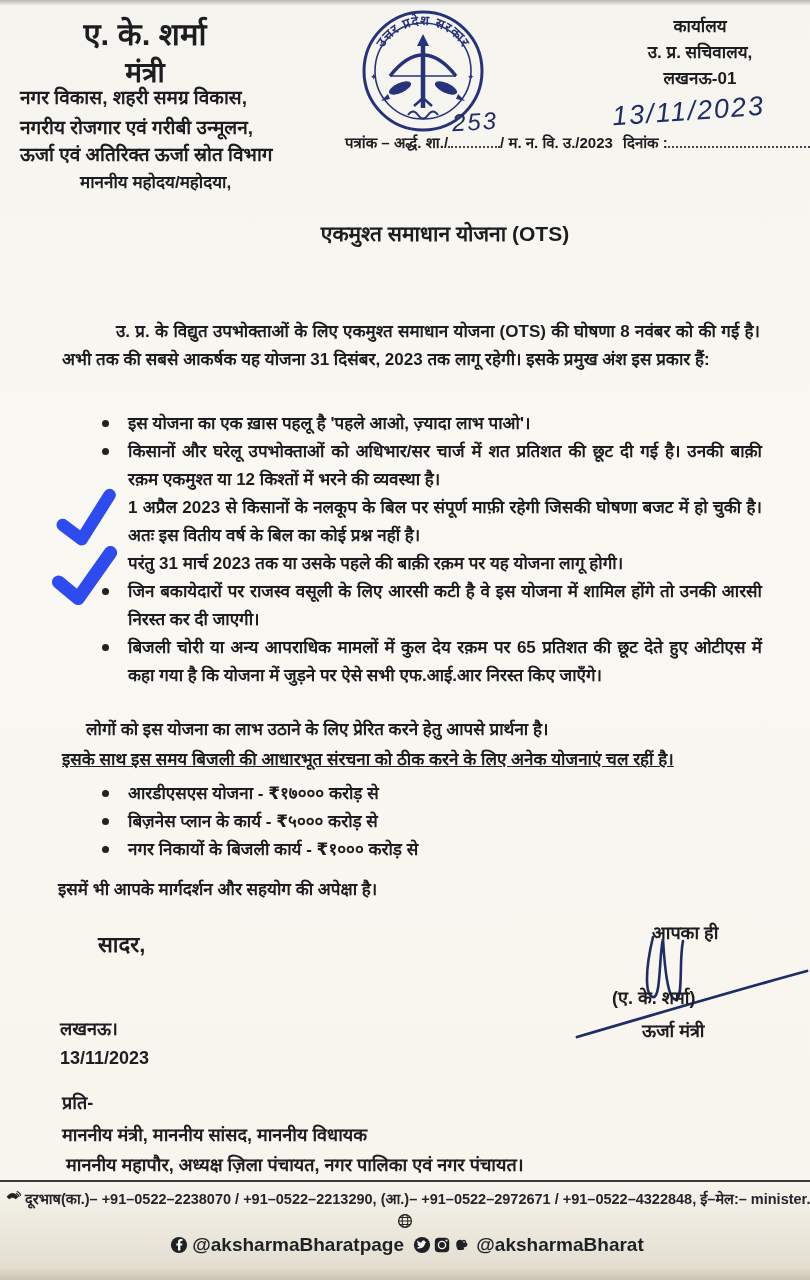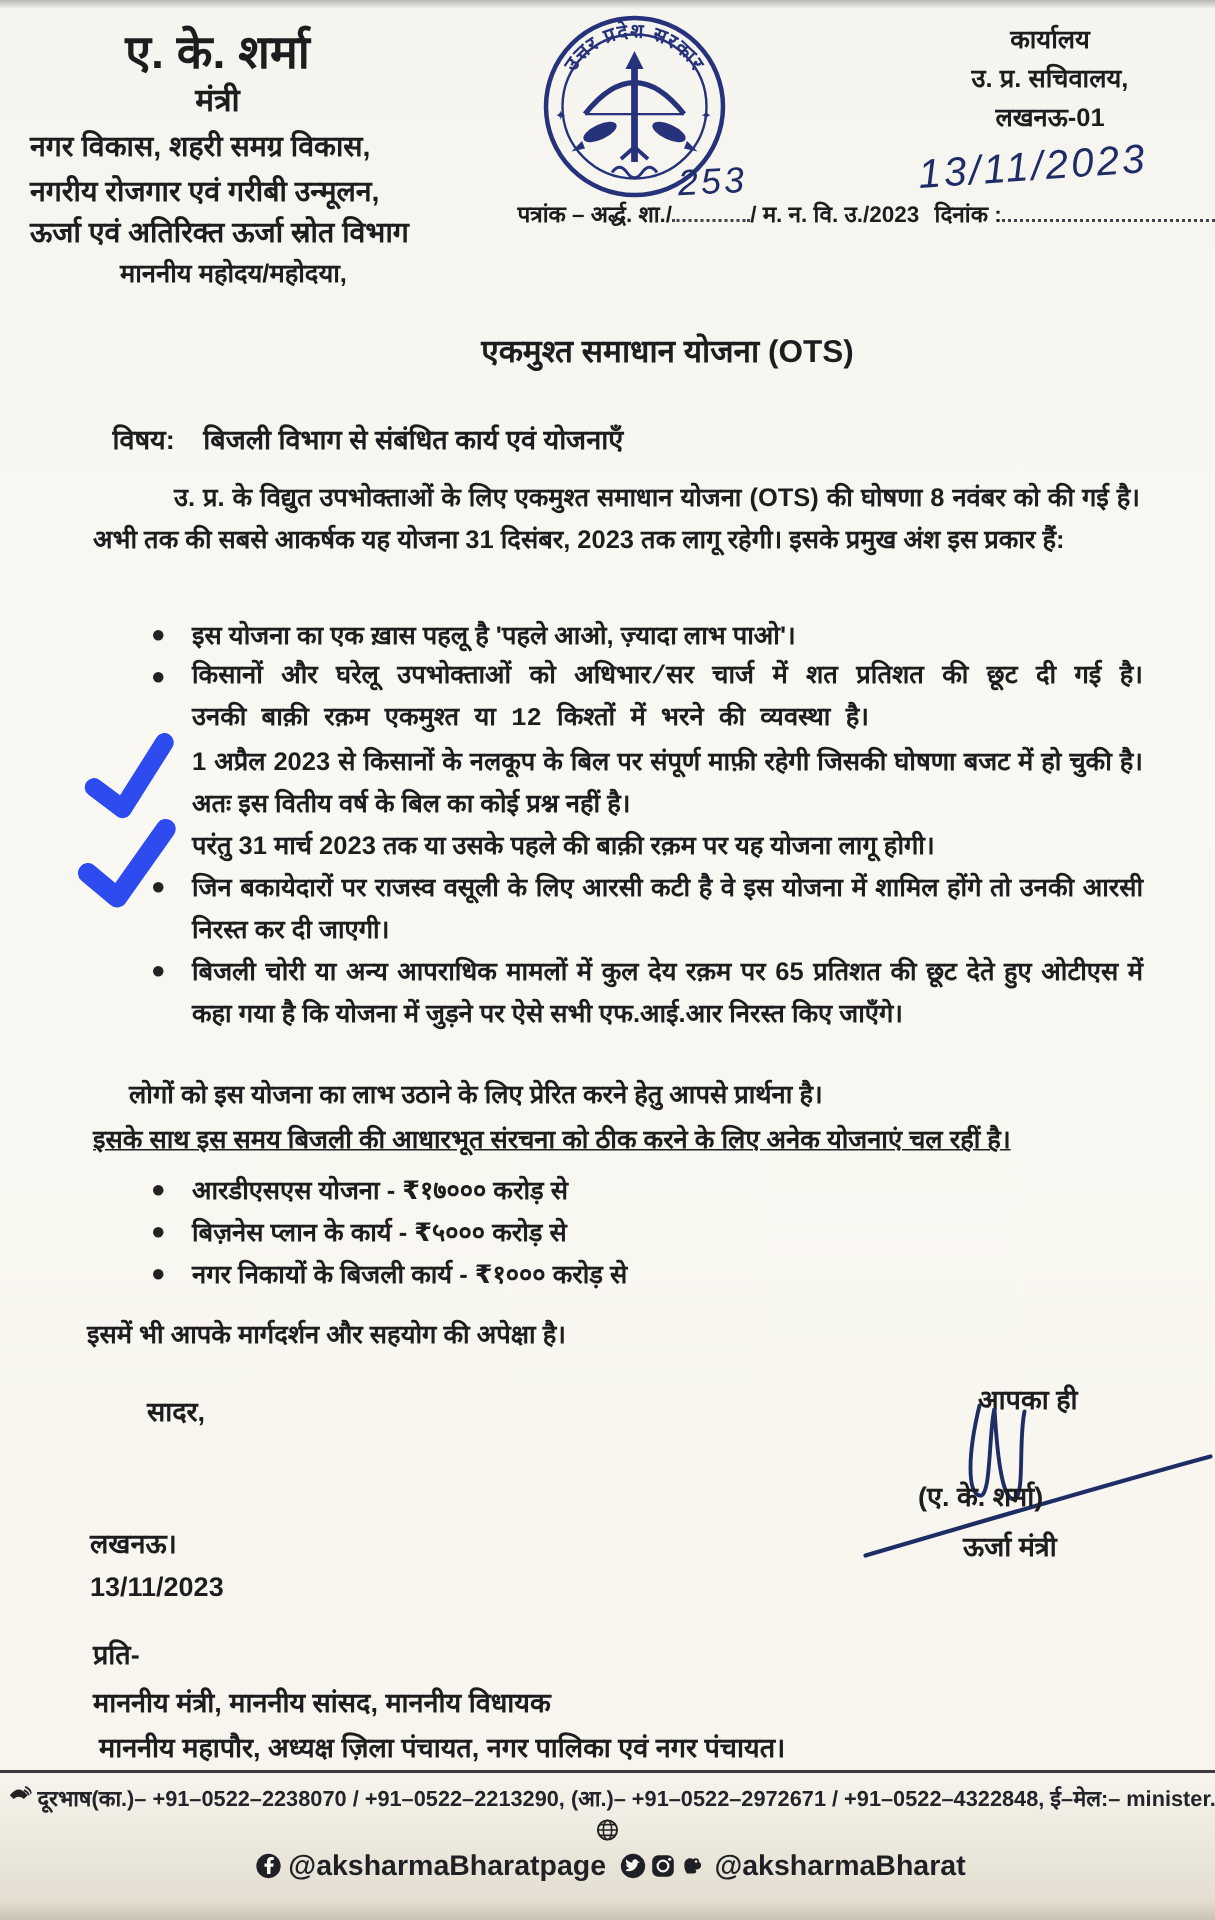--- a/index.html
+++ b/index.html
@@ -39,21 +39,21 @@
   .footer-text{font-size:14.5px;font-weight:700;color:#23232a;}
   .ic{vertical-align:-3px;margin:0 4px;}
   .hr{position:absolute;left:0;width:810px;height:2px;background:#3c3b3d;}
 </style>
 </head>
 <body>
 
 <div id="page">
 
   <div class="abs b center" style="left:40px;top:12px;width:210px;font-size:31px;">ए. के. शर्मा</div>
-  <div class="abs b center" style="left:40px;top:52px;width:210px;font-size:21px;">मंत्री</div>
+  <div class="abs b center" style="left:40px;top:52px;width:210px;font-size:28px;">मंत्री</div>
   <div class="abs b" style="left:20px;top:84px;font-size:19px;">नगर विकास, शहरी समग्र विकास,</div>
   <div class="abs b" style="left:20px;top:114px;font-size:19px;">नगरीय रोजगार एवं गरीबी उन्मूलन,</div>
   <div class="abs b" style="left:20px;top:141px;font-size:19px;">ऊर्जा एवं अतिरिक्त ऊर्जा स्रोत विभाग</div>
   <div class="abs b" style="left:80px;top:170px;font-size:17px;">माननीय महोदय/महोदया,</div>
 
   <div class="abs" style="left:360px;top:8px;width:126px;height:126px;">
     <svg width="126" height="126" viewBox="0 0 126 126">
       <circle cx="63" cy="63" r="59" fill="none" stroke="var(--navy)" stroke-width="3"></circle>
       <circle cx="63" cy="63" r="48" fill="none" stroke="var(--navy)" stroke-width="1.6"></circle>
       <path id="up-arc" d="M 17,63 A 46,46 0 0 1 109,63" fill="none"></path>
@@ -83,32 +83,28 @@
 
   <div class="abs b" style="left:345px;top:130px;font-size:15px;white-space:nowrap;">
     <span>पत्रांक – अर्द्ध. शा./</span><span class="dots" style="display:inline-block;width:52px;height:16px;"></span><span>/ म. न. वि. उ./2023</span>
     <span style="margin-left:6px;">दिनांक :</span><span class="dots" style="display:inline-block;width:150px;height:16px;"></span>
   </div>
   <div class="abs hw" style="left:452px;top:108px;font-size:24px;transform:rotate(-3deg);">253</div>
   <div class="abs hw" style="left:612px;top:96px;font-size:27px;transform:rotate(-4deg);">13/11/2023</div>
 
   <div class="abs b center" style="left:0;top:219px;width:810px;font-size:21px;margin-left:40px;">एकमुश्त समाधान योजना (OTS)</div>
 
-  <div class="abs b" style="left:75px;top:280px;font-size:18px;">
-    <span>विषय:</span>
-    <span style="margin-left:14px;">बिजली विभाग से संबंधित कार्य एवं योजनाएँ</span>
-  </div>
 
   <div class="abs b body-text just" style="left:62px;top:318px;width:698px;text-indent:54px;">उ. प्र. के विद्युत उपभोक्ताओं के लिए एकमुश्त समाधान योजना (OTS) की घोषणा 8 नवंबर को की गई है। अभी तक की सबसे आकर्षक यह योजना 31 दिसंबर, 2023 तक लागू रहेगी। इसके प्रमुख अंश इस प्रकार हैं:</div>
 
   <span class="dot" style="left:102px;top:420px;"></span>
   <div class="abs b body-text" style="left:128px;top:410px;width:634px;">इस योजना का एक ख़ास पहलू है 'पहले आओ, ज़्यादा लाभ पाओ'।</div>
 
   <span class="dot" style="left:102px;top:448px;"></span>
-  <div class="abs b body-text just" style="left:128px;top:438px;width:634px;font-family:Liberation Mono, monospace;">किसानों और घरेलू उपभोक्ताओं को अधिभार/सर चार्ज में शत प्रतिशत की छूट दी गई है। उनकी बाक़ी रक़म एकमुश्त या 12 किश्तों में भरने की व्यवस्था है।</div>
+  <div class="abs b body-text just" style="left:128px;top:438px;width:634px;">किसानों और घरेलू उपभोक्ताओं को अधिभार/सर चार्ज में शत प्रतिशत की छूट दी गई है। उनकी बाक़ी रक़म एकमुश्त या 12 किश्तों में भरने की व्यवस्था है।</div>
 
   <div class="abs" style="left:55px;top:490px;width:64px;height:56px;">
     <svg width="64" height="56" viewBox="0 0 100 90" style="transform:rotate(-6deg);">
       <path d="M10,52 L38,78 L90,12" fill="none" stroke="var(--check-blue)" stroke-width="20" stroke-linecap="round" stroke-linejoin="round"></path>
     </svg>
   </div>
   <div class="abs b body-text just" style="left:128px;top:494px;width:634px;">1 अप्रैल 2023 से किसानों के नलकूप के बिल पर संपूर्ण माफ़ी रहेगी जिसकी घोषणा बजट में हो चुकी है। अतः इस वितीय वर्ष के बिल का कोई प्रश्न नहीं है।</div>
 
   <div class="abs" style="left:50px;top:546px;width:70px;height:60px;">
     <svg width="70" height="60" viewBox="0 0 100 90" style="transform:rotate(-3deg);">
@@ -131,21 +127,21 @@
   <div class="abs b body-text" style="left:128px;top:780px;width:634px;">आरडीएसएस योजना - ₹१७००० करोड़ से</div>
 
   <span class="dot" style="left:102px;top:818px;"></span>
   <div class="abs b body-text" style="left:128px;top:808px;width:634px;">बिज़नेस प्लान के कार्य - ₹५००० करोड़ से</div>
 
   <span class="dot" style="left:102px;top:846px;"></span>
   <div class="abs b body-text" style="left:128px;top:836px;width:634px;">नगर निकायों के बिजली कार्य - ₹१००० करोड़ से</div>
 
   <div class="abs b body-text" style="left:58px;top:876px;width:700px;">इसमें भी आपके मार्गदर्शन और सहयोग की अपेक्षा है।</div>
 
-  <div class="abs b" style="left:98px;top:928px;font-size:18px;">सादर,</div>
+  <div class="abs b" style="left:98px;top:928px;font-size:22px;">सादर,</div>
   <div class="abs b" style="left:652px;top:920px;font-size:18px;">आपका ही</div>
 
   <div class="abs" style="left:575px;top:925px;width:235px;height:120px;">
     <svg width="235" height="120" viewBox="0 0 235 120">
       <path d="M78,12 C70,45 70,70 78,72 C86,74 84,30 88,14 C90,50 94,78 102,74 C108,70 104,35 108,16" fill="none" stroke="var(--pen)" stroke-width="2.6" stroke-linecap="round"></path>
       <path d="M2,112 C60,95 180,60 232,46" fill="none" stroke="var(--pen)" stroke-width="2.8" stroke-linecap="round"></path>
     </svg>
   </div>
   <div class="abs b" style="left:612px;top:985px;font-size:18px;">(ए. के. शर्मा)</div>
   <div class="abs b" style="left:642px;top:1018px;font-size:18px;">ऊर्जा मंत्री</div>

